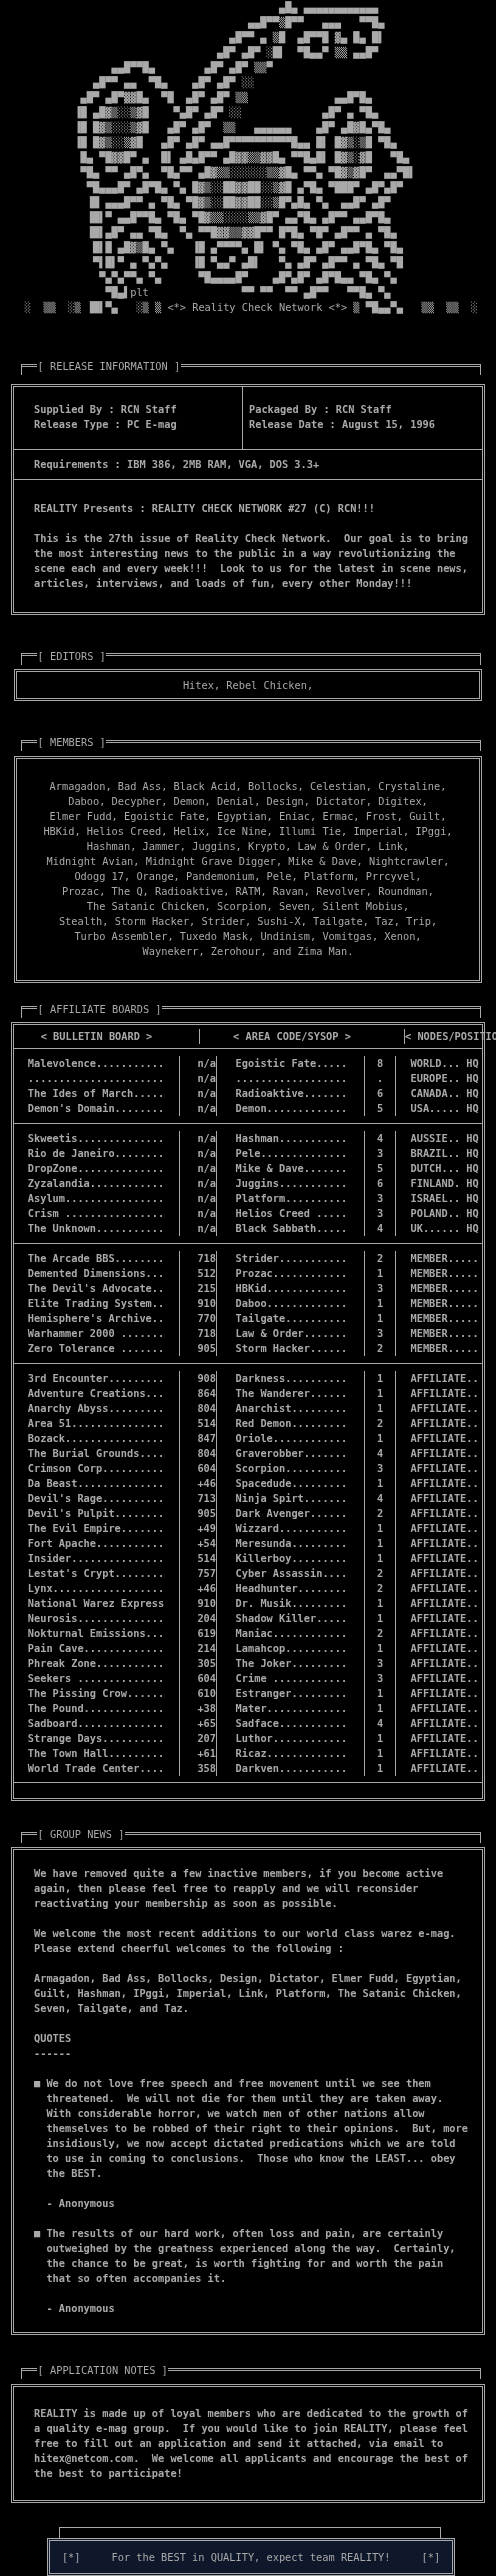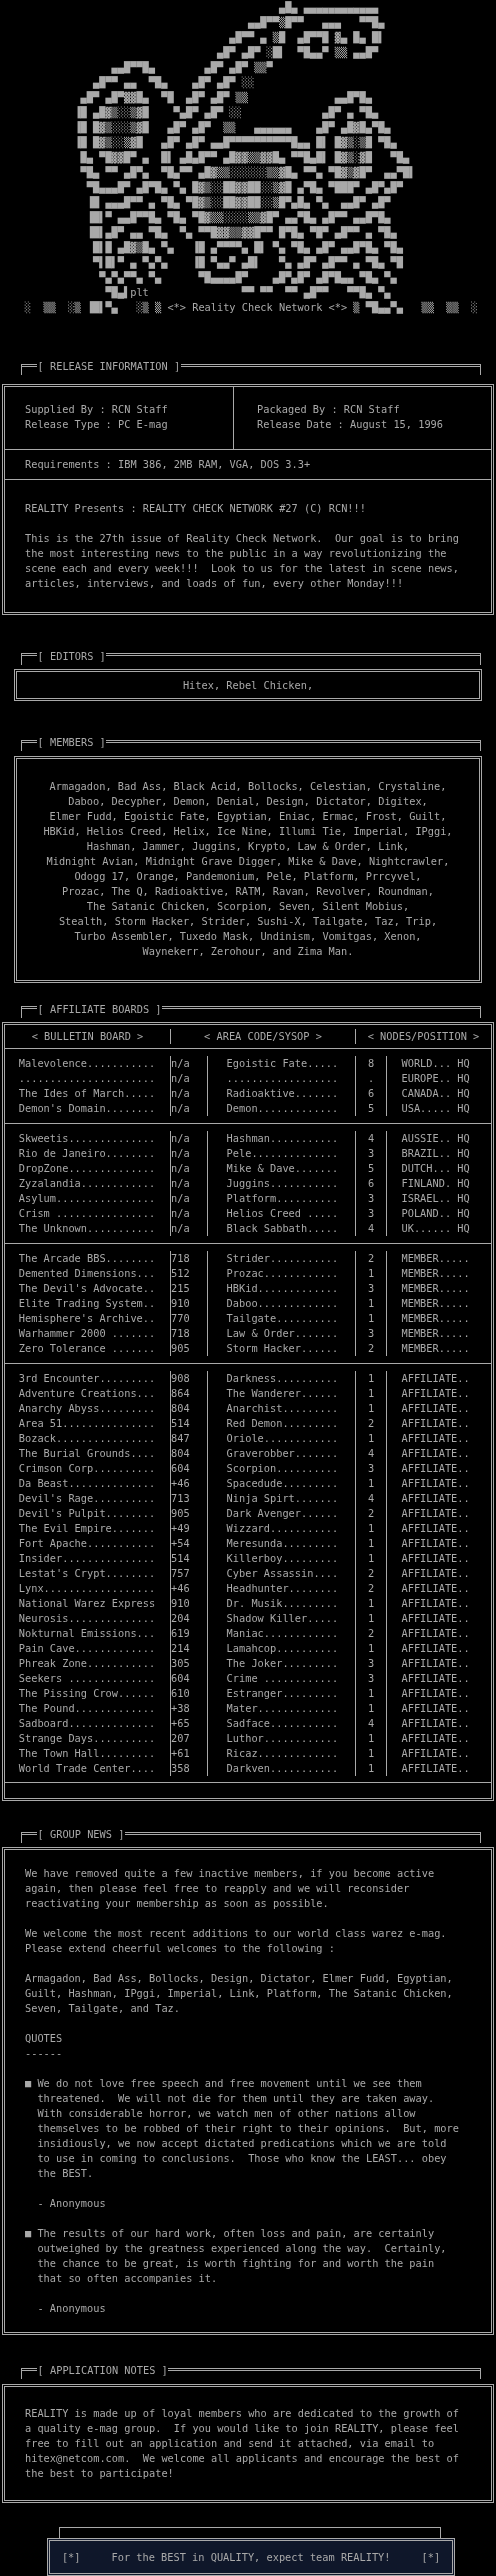--- a/index.html
+++ b/index.html
@@ -14,48 +14,48 @@
   
   .bar { display:flex; margin:0 15px 0 21.4px; height:15px;align-items:center; }
   .bar-l { width:14.5px; height:8.3px; margin-top:5.5px;
            border-top:3.4px double #a9a9a9; border-left:1.4px solid #a9a9a9; }
   .bar-title { white-space:pre; padding:0 0.7px; }
   .bar-r { flex:1; height:8.3px; margin-top:5.5px;
            border-top:3.4px double #a9a9a9; border-right:1.4px solid #a9a9a9; }
 
   
   .dbox { border:3.4px double #a9a9a9; }
-  .wbox { margin:0 2px; }
+  .wbox { margin:0 11px;font-weight:bold; }
   .nbox { margin:0 13.8px; }
 
   .mt8{margin-top:5.5px}.mt15{margin-top:10.3px}.mt27{margin-top:18.6px}
   .mt30{margin-top:34px}.mt38{margin-top:26px}.mt40{margin-top:27.6px}.mt64{margin-top:44px}
 
   
   .rel-top { display:grid; grid-template-columns:228px 1fr; }
   .rel-col { padding:15px 0 16.5px 20px; }
-  .rel-col.right { border-left:0.7px solid #a9a9a9; padding-left:23px; }
+  .rel-col.right { border-left:0.7px solid #a9a9a9; padding-left:6px; }
   .rel-req { border-top:0.7px solid #a9a9a9; border-bottom:0.7px solid #a9a9a9;
              padding:6.9px 0 6.9px 20px; }
   .rel-presents { padding:21.4px 0 20.7px 20px; }
   .presents-line { margin-bottom:15px; }
 
   
   .center-box { text-align:center; padding:5.5px 0; }
   .members-box { text-align:center; padding:20.7px 0; }
 
   
   .thead { display:grid; grid-template-columns:165px 185px 1fr;
-           border-bottom:0.7px solid #a9a9a9; padding:4.1px 0; }
+           border-bottom:0.7px solid #a9a9a9; padding:4.1px 0;gap:20px; }
   .thead > div { text-align:center; white-space:pre; }
   .thead > div + div { border-left:0.7px solid #a9a9a9; }
   .tgroup { display:grid; grid-template-columns:165px 37px 148px 31px 1fr; padding:6.9px 0; }
   .tgroup + .tgroup { border-top:0.7px solid #a9a9a9; }
   .tcol + .tcol { border-left:0.7px solid #a9a9a9; }
-  .c0 { padding-left:13.8px; } .c1 { text-align:left; }
+  .c0 { padding-left:13.8px; } .c1 { text-align:right; }
   .c2 { padding-left:18.6px; } .c3 { text-align:center; } .c4 { padding-left:14.5px; }
   .tfoot { border-top:0.7px solid #a9a9a9; height:14.5px; }
 
   
   .gn-box { padding:16px 0 16px 20px; }
   .an-box { padding:19.3px 0 19.3px 20px; }
 
   
   .footer-wrap { position:relative; height:68px; margin-top:20.7px; }
   .fbox-outer { position:absolute; left:59px; right:55px; top:3.4px; height:54px;

